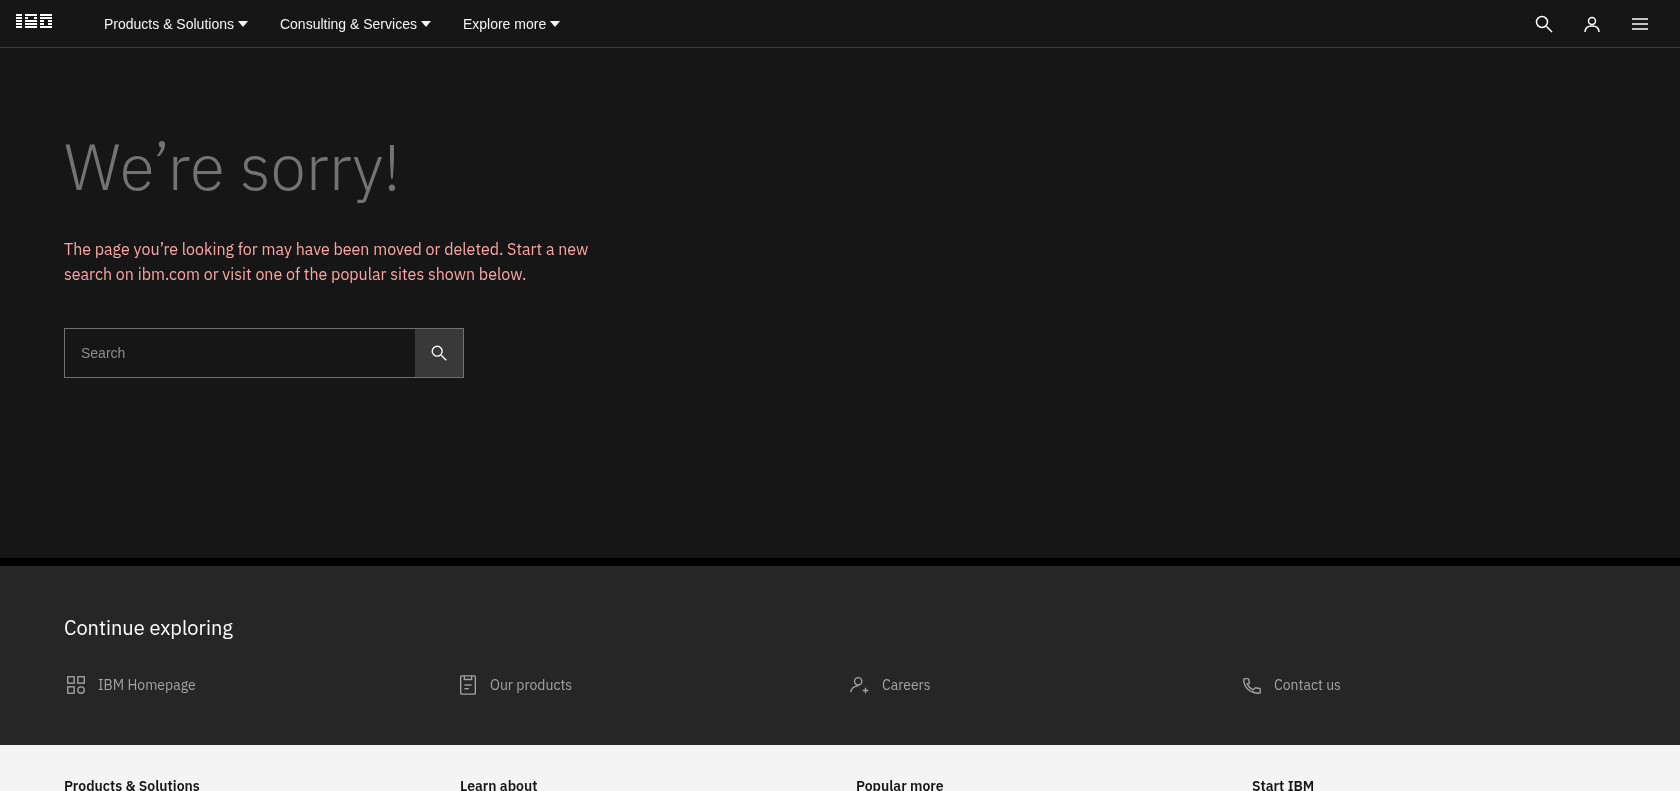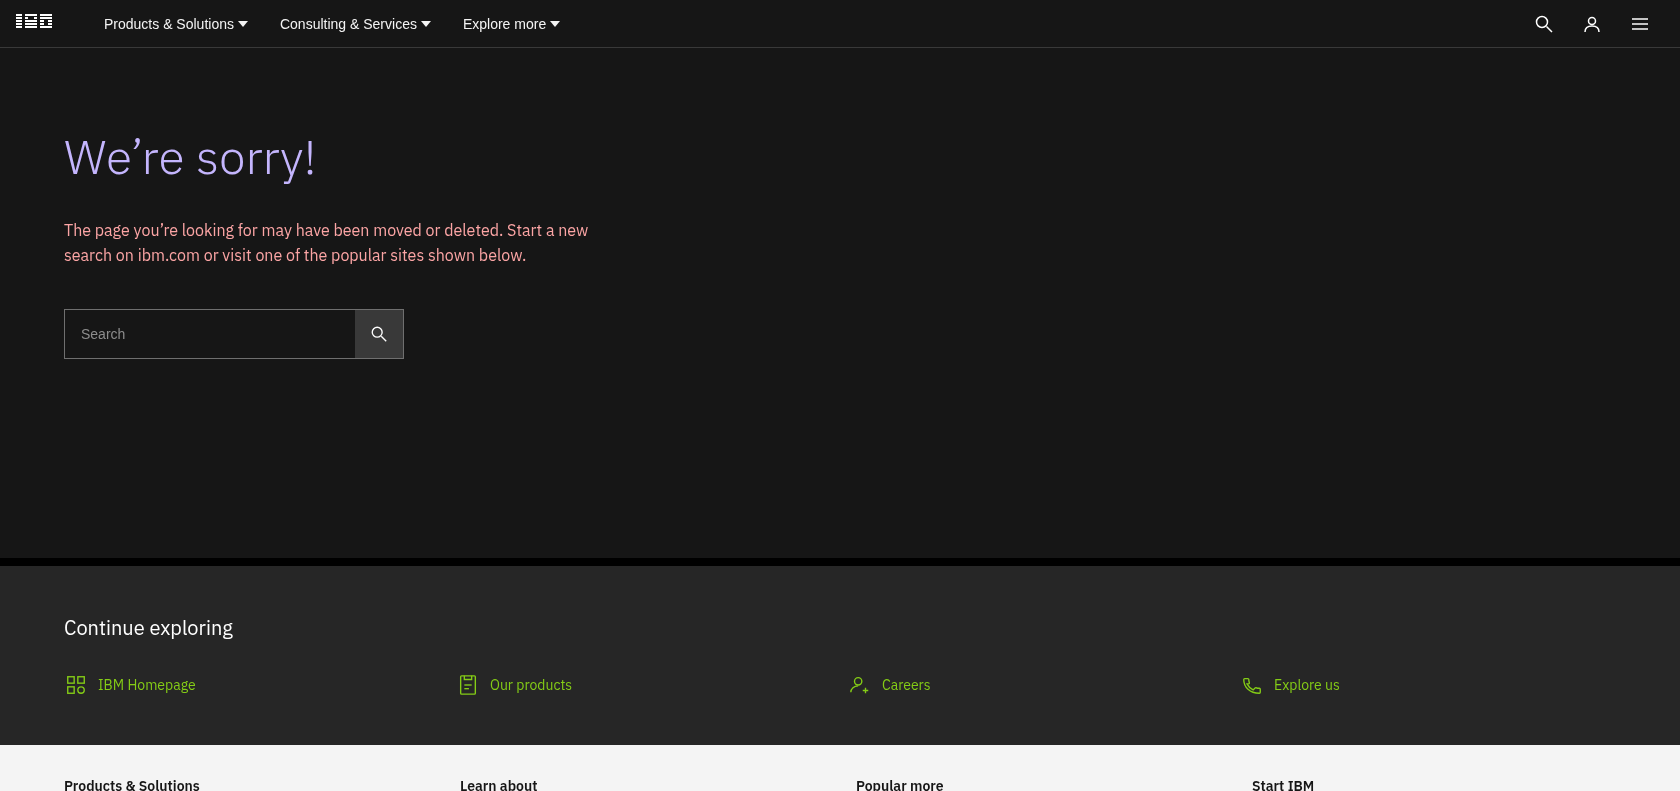--- a/index.html
+++ b/index.html
@@ -64,39 +64,39 @@
       color: #f4f4f4;
     }
 
     
     .hero {
       background: #161616;
       padding: 80px 64px 120px;
       min-height: 510px;
     }
     .hero h1 {
-      font-size: 48px;
+      font-size: 64px;
       font-weight: 300;
-      color: #c4b5fd;
+      color: #737373;
       margin-bottom: 32px;
       line-height: 1.2;
     }
     .hero p {
       font-size: 16px;
       color: #fca5a5;
       line-height: 1.6;
       max-width: 560px;
       margin-bottom: 40px;
     }
     .search-bar {
       display: flex;
       align-items: flex-start;
       border: 1px solid #6f6f6f;
       background: #161616;
-      width: 340px;
+      width: 400px;
     }
     .search-bar input {
       flex: 1;
       background: transparent;
       border: none;
       outline: none;
       color: #f4f4f4;
       font-size: 14px;
       padding: 12px 16px;
       height: 48px;
@@ -128,21 +128,21 @@
     }
     .explore-links {
       display: grid;
       grid-template-columns: repeat(4, 1fr);
       gap: 16px;
     }
     .explore-link {
       display: flex;
       align-items: center;
       gap: 10px;
-      color: #84cc16;
+      color: #a3a3a3;
       font-size: 14px;
       cursor: pointer;
       text-decoration: none;
     }
     .explore-icon {
       width: 24px;
       height: 24px;
       display: flex;
       align-items: center;
       justify-content: center;
@@ -297,21 +297,21 @@
       </span>
       <span>Careers</span>
     </a>
 
     <a class="explore-link" href="#">
       <span class="explore-icon">
         <svg width="22" height="22" viewBox="0 0 24 24" fill="none" stroke="currentColor" stroke-width="1.5">
           <path d="M6.6 10.8c1.4 2.8 3.8 5.1 6.6 6.6l2.2-2.2c.3-.3.7-.4 1-.2 1.1.4 2.3.6 3.6.6.6 0 1 .4 1 1V20c0 .6-.4 1-1 1C9.6 21 3 14.4 3 6c0-.6.4-1 1-1h3.5c.6 0 1 .4 1 1 0 1.3.2 2.5.6 3.6.1.3 0 .7-.2 1L6.6 10.8z"></path>
         </svg>
       </span>
-      <span>Explore us</span>
+      <span>Contact us</span>
     </a>
 
   </div>
 </section>
 
 <footer class="footer">
   <div class="footer-columns">
     <div class="footer-column">
       <h3>Products &amp; Solutions</h3>
     </div>

